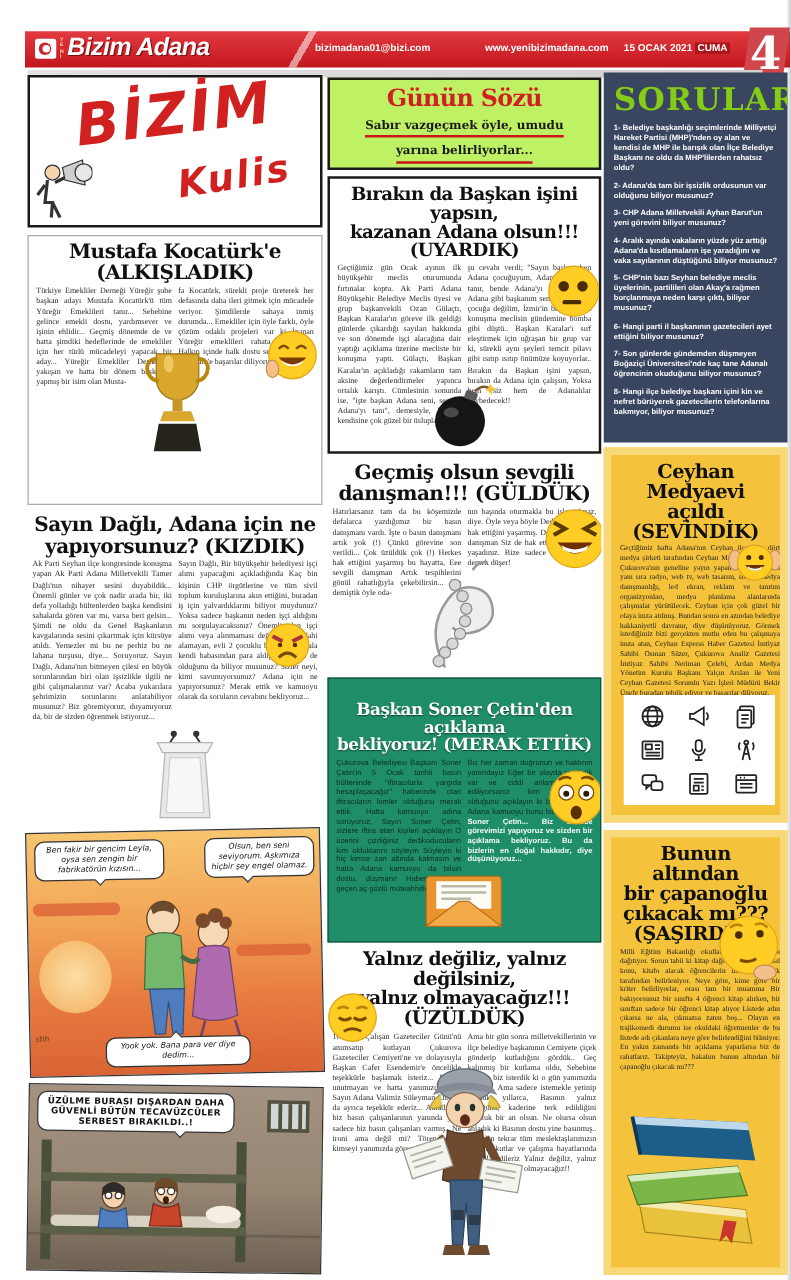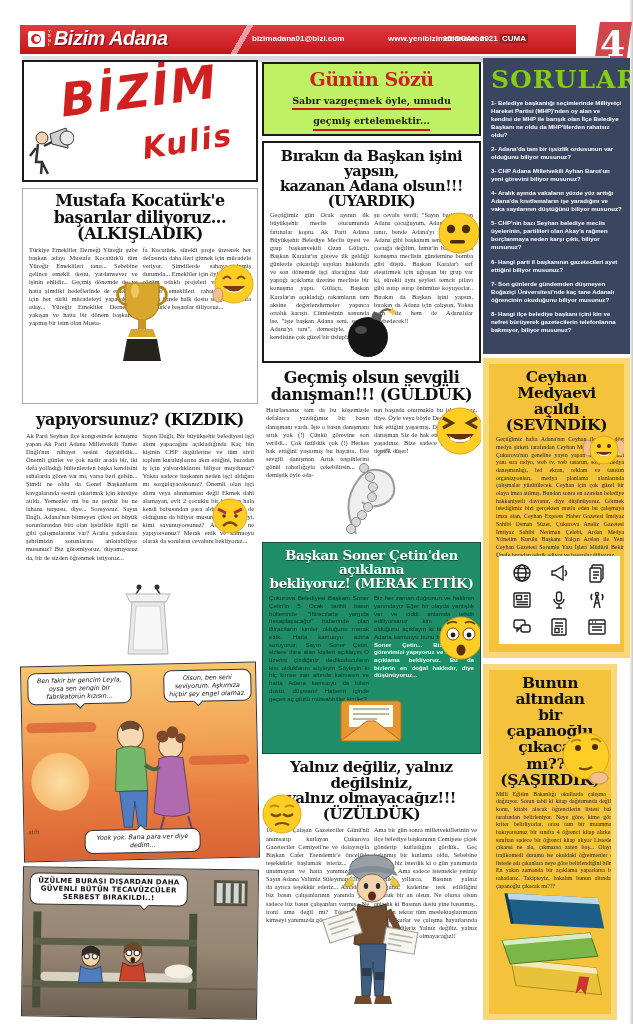--- a/index.html
+++ b/index.html
@@ -2,21 +2,21 @@
 <html><head>
 <meta charset="utf-8">
 <style>
   * { margin:0; padding:0; box-sizing:border-box; }
   html,body { background:#fff; }
   .page { position:relative; width:633px; height:1024px; background:#fff; overflow:hidden;
           font-family:"Liberation Serif", serif; }
   .page-edge { position:absolute; right:0; top:0; width:4px; height:100%; background:linear-gradient(90deg,#fff,#c9c9c9); }
 
   
-  .hdr-bar { position:absolute; left:20px; top:25px; width:556px; height:29px;
+  .hdr-bar { position:absolute; left:20px; top:25px; width:612px; height:29px;
              background:linear-gradient(180deg,#e23a40,#c2161d); border-radius:0; }
   .hdr-slash { position:absolute; left:210px; top:0; width:26px; height:29px;
                background:linear-gradient(120deg,transparent 40%,rgba(255,255,255,.55) 40%,rgba(255,255,255,.55) 55%,transparent 55%); }
   .hdr-logo { position:absolute; left:8px; top:2px; display:flex; align-items:center; gap:3px; }
   .flag { width:17px; height:16px; background:#fff; border-radius:2px; position:relative; }
   .flag::before { content:""; position:absolute; left:3px; top:3px; width:10px; height:10px; border-radius:50%;
                   background:#d2232a; }
   .flag::after { content:""; position:absolute; left:6px; top:5px; width:6px; height:6px; border-radius:50%; background:#fff; }
   .yeni { display:flex; flex-direction:column; font:bold 4px "Liberation Sans",sans-serif; color:#ffe9a8; line-height:1.1; }
   .brand { font:italic bold 20px "Liberation Sans",sans-serif; color:#fff; text-shadow:1px 1px 0 #7e0d11; letter-spacing:-.5px; }
@@ -55,40 +55,40 @@
   .gunun .gtitle { font:bold 19px "DejaVu Serif",serif; color:#d0201f; letter-spacing:-.5px; }
   .gunun .gline { display:inline-block; font:bold 9.5px "DejaVu Serif",serif; color:#1a1a1a;
                   border-bottom:2px solid #c9151b; line-height:1.5; }
 
   .uyardik { left:262px; top:141px; width:219px; height:222px; border:2px solid #1a1a1a; padding:5px 6px; }
   .uyardik .title { font-size:14.5px; }
   .gulduk { left:262px; top:368px; width:219px; height:170px; padding:2px 4px; }
   .gulduk .title { font-size:16px; }
 
   .merak { left:262px; top:542px; width:219px; height:212px; background:#1f8e68; border:1px solid #14523c;
-           padding:5px 6px; }
+           padding:18px 6px; }
   .merak .title { font-size:13.5px; color:#fff; text-shadow:0 1px 1px #0c4230; }
   .merak .body2col > div { color:#0b2f22; font-family:"Liberation Sans",sans-serif; font-size:6.1px; }
   .merak .body2col .white { color:#f2fbf6; font-weight:bold; }
 
   .uzulduk { left:262px; top:758px; width:219px; height:262px; padding:2px 4px; }
   .uzulduk .title { font-size:15px; }
 
   
   .sorular { left:483px; top:58px; width:147px; height:296px; background:#3a4560; padding:7px 8px; }
   .sorular .stitle { font:bold 25px "DejaVu Serif",serif; color:#84cc16; text-align:center; letter-spacing:1px; margin-bottom:5px; }
   .sorular .sitem { font:bold 6.1px "Liberation Sans",sans-serif; color:#fff; line-height:1.32;
                     margin-bottom:6px; text-align:left; }
   .ybox { background:#f5c33b; border:6px solid #f8d878; }
   .sevindik { left:483px; top:358px; width:147px; height:300px; padding:5px 7px; }
   .sevindik .title { font-size:15.5px; }
   .sevindik .ybody { font-size:5.9px; line-height:1.3; text-align:justify; color:#1c1c1c; margin-top:3px; }
   .iconsbox { position:absolute; left:10px; bottom:8px; width:121px; height:88px; background:#fff;
               display:grid; grid-template-columns:repeat(3,1fr); place-items:center; padding:4px; }
-  .sasirdik { left:483px; top:664px; width:134px; height:356px; padding:5px 7px; }
+  .sasirdik { left:483px; top:664px; width:147px; height:356px; padding:5px 7px; }
   .sasirdik .title { font-size:15.5px; }
   .sasirdik .ybody { font-size:5.9px; line-height:1.3; text-align:justify; color:#1c1c1c; margin-top:3px; width:128px; }
 
   
   .cartoon1 { left:22px; top:664px; width:236px; height:196px; border:1px solid #333; transform:rotate(-1.2deg);
               background:linear-gradient(180deg,#f8c56e 0%,#f2a355 38%,#e87c40 68%,#d96334 100%); }
   .c1-sun { position:absolute; left:8px; top:86px; width:58px; height:58px; border-radius:50%;
             background:radial-gradient(circle,#fde8b0,#f5b35f); opacity:.9; }
   .c1-cloud { position:absolute; background:#d95f36; border-radius:8px; opacity:.75; }
   .bubble { position:absolute; background:#fff; border:1px solid #333; border-radius:8px;
@@ -147,21 +147,20 @@
       <path d="M10 18 L8 36 L14 36 L13 48 M14 36 L20 48" stroke="#333" stroke-width="2.5" fill="none"></path>
       <path d="M8 22 L2 30 M16 20 L24 16" stroke="#333" stroke-width="2.5" fill="none"></path>
       <path d="M22 8 L38 2 L40 22 L24 18 Z" fill="#cfcfcf" stroke="#333"></path>
       <circle cx="39" cy="12" r="7" fill="#e8e8e8" stroke="#333"></circle>
     </svg>
   </div>
 
   <div class="abox alkisladik">
     <div class="title">
       <div>Mustafa Kocatürk'e</div>
-      <div>başarılar diliyoruz...</div>
       <div>(ALKIŞLADIK)</div>
     </div>
     <div class="body2col" style="margin-top:3px">
       <div>Türkiye Emekliler Derneği Yüreğir şube başkan adayı Mustafa Kocatürk'ü tüm Yüreğir Emeklileri tanır... Sebebine gelince emekli dostu, yardımsever ve işinin ehlidir... Geçmiş dönemde de ve hatta şimdiki hedeflerinde de emekliler için her türlü mücadeleyi yapacak bir aday... Yüreğir Emekliler Derneği'ne yakışan ve hatta bir dönem başkanlık yapmış bir isim olan Musta-</div>
       <div>fa Kocatürk, sürekli proje üreterek her defasında daha ileri gitmek için mücadele veriyor. Şimdilerde sahaya inmiş durumda... Emekliler için öyle farklı, öyle çözüm odaklı projeleri var ki İnanan Yüreğir emeklileri rahata kavuşacak. Halkın içinde halk dostu sevgili Mustafa Kocatürk'e başarılar diliyoruz...</div>
     </div>
     <svg class="emoji" style="left:88px;top:88px" width="62" height="92" viewBox="0 0 62 92">
       <path d="M14 6 h34 v20 a17 17 0 0 1 -34 0 Z" fill="#d9a62e" stroke="#9c741a"></path>
       <path d="M14 10 c-10 0 -10 16 2 18 M48 10 c10 0 10 16 -2 18" fill="none" stroke="#b8860b" stroke-width="3"></path>
       <rect x="27" y="42" width="8" height="10" fill="#c89627"></rect>
@@ -173,20 +172,21 @@
       <circle cx="23" cy="23" r="19" fill="#ffcd24" stroke="#e0a517"></circle>
       <path d="M12 18 q4 -5 8 0 M26 18 q4 -5 8 0" stroke="#7a4b00" stroke-width="2" fill="none"></path>
       <path d="M12 25 q11 14 22 0 Z" fill="#7a3c00"></path>
       <path d="M14 27 q9 7 18 0 l-2 3 q-7 4 -14 0 Z" fill="#fff"></path>
       <ellipse cx="7" cy="34" rx="5" ry="7" fill="#f3c08c" stroke="#c98f56"></ellipse>
     </svg>
   </div>
 
   <div class="abox kizdik">
     <div class="title">
+      <div>Sayın Dağlı, Adana için ne</div>
       <div>yapıyorsunuz? (KIZDIK)</div>
     </div>
     <div class="body2col" style="margin-top:3px">
       <div>Ak Parti Seyhan ilçe kongresinde konuşma yapan Ak Parti Adana Milletvekili Tamer Dağlı'nın nihayet sesini duyabildik... Önemli günler ve çok nadir arada bir, iki defa yolladığı bültenlerden başka kendisini sahalarda gören var mı, varsa beri gelsin... Şimdi ne oldu da Genel Başkanların kavgalarında sesini çıkartmak için kürsüye atıldı. Yemezler mi bu ne perhiz bu ne lahana turşusu, diye... Soruyoruz. Sayın Dağlı, Adana'nın bitmeyen çilesi en büyük sorunlarından biri olan işsizlikle ilgili ne gibi çalışmalarınız var? Acaba yukarılara şehrimizin sorunlarını anlatabiliyor musunuz? Biz göremiyoruz, duyamıyoruz da, bir de sizden öğrenmek istiyoruz...</div>
       <div>Sayın Dağlı, Bir büyükşehir belediyesi işçi alımı yapacağını açıkladığında Kaç bin kişinin CHP örgütlerine ve tüm sivil toplum kuruluşlarına akın ettiğini, buradan iş için yalvardıklarını biliyor muydunuz? Yoksa sadece başkanın neden işçi aldığını mı sorgulayacaksınız? Önemli olan işçi alımı veya alınmaması değil Ekmek dahi alamayan, evli 2 çocuklu bir babanın hala kendi babasından para aldığı bir şehir de olduğunu da biliyor musunuz? Sizler neyi, kimi savunuyorsunuz? Adana için ne yapıyorsunuz? Merak ettik ve kamuoyu olarak da soruların cevabını bekliyoruz...</div>
     </div>
     <svg class="emoji" style="right:8px;top:86px" width="40" height="40" viewBox="0 0 40 40">
       <circle cx="20" cy="20" r="17" fill="#ffcd24" stroke="#e0a517"></circle>
       <path d="M8 13 l8 4 M32 13 l-8 4" stroke="#a33" stroke-width="3"></path>
       <circle cx="14" cy="20" r="1.8" fill="#5a3000"></circle>
@@ -252,21 +252,21 @@
         <circle cx="108" cy="44" r="2.8" fill="#fff" stroke="#333"></circle>
       <ellipse cx="104" cy="51" rx="2.4" ry="3" fill="#3a1d12"></ellipse>
       <path d="M94 54 q10 6 20 0 l3 18 h-26 Z" fill="#c8452c" stroke="#7d2417"></path>
     </svg>
     <div class="bubble b4">ÜZÜLME BURASI DIŞARDAN DAHA GÜVENLİ BÜTÜN TECAVÜZCÜLER SERBEST BIRAKILDI..!</div>
   </div>
 
   <div class="abox gunun">
     <div class="gtitle">Günün Sözü</div>
     <div><span class="gline">Sabır vazgeçmek öyle, umudu</span></div>
-    <div><span class="gline">geçmiş ertelemektir...</span></div>
+    <div><span class="gline">yarına belirliyorlar...</span></div>
   </div>
 
   <div class="abox uyardik">
     <div class="title">
       <div>Bırakın da Başkan işini yapsın,</div>
       <div>kazanan Adana olsun!!! (UYARDIK)</div>
     </div>
     <div class="body2col" style="margin-top:3px">
       <div>Geçtiğimiz gün Ocak ayının ilk büyükşehir meclis oturumunda fırtınalar koptu. Ak Parti Adana Büyükşehir Belediye Meclis üyesi ve grup başkanvekili Ozan Gülaçtı, Başkan Karalar'ın göreve ilk geldiği günlerde çıkardığı sayıları hakkında ve son dönemde işçi alacağına dair yaptığı açıklama üzerine mecliste bir konuşma yaptı. Gülaçtı, Başkan Karalar'ın açıkladığı rakamların tam aksine değerlendirmeler yapınca ortalık karıştı. Cümlesinin sonunda ise, "işte başkan Adana seni, sen de Adana'yı tanı", demesiyle, Karalar kendisine çok güzel bir üslupla</div>
       <div>şu cevabı verdi; "Sayın başkan ben Adana çocuğuyum, Adanalı da beni tanır, bende Adana'yı tanırım, ben Adana gibi başkanım senin gibi İzmir çocuğa değilim, İzmir'in başkanı" Bu konuşma meclisin gündemine bomba gibi düştü.. Başkan Karalar'ı sırf eleştirmek için uğraşan bir grup var ki, sürekli aynı şeyleri temcit pilavı gibi ısıtıp ısıtıp önümüze koyuyorlar.. Bırakın da Başkan işini yapsın, bırakın da Adana için çalışsın, Yoksa hem siz hem de Adanalılar kaybedecek!!</div>

